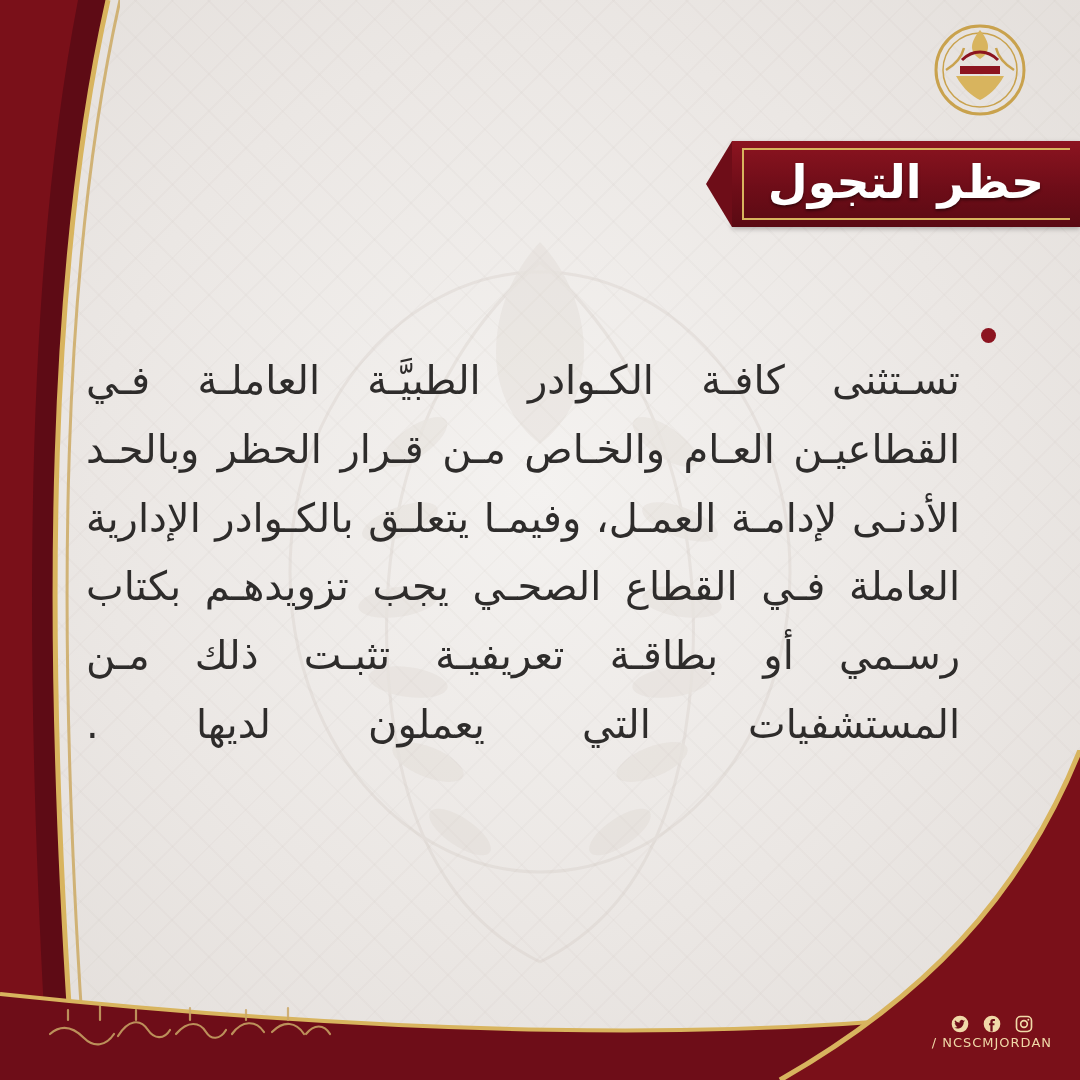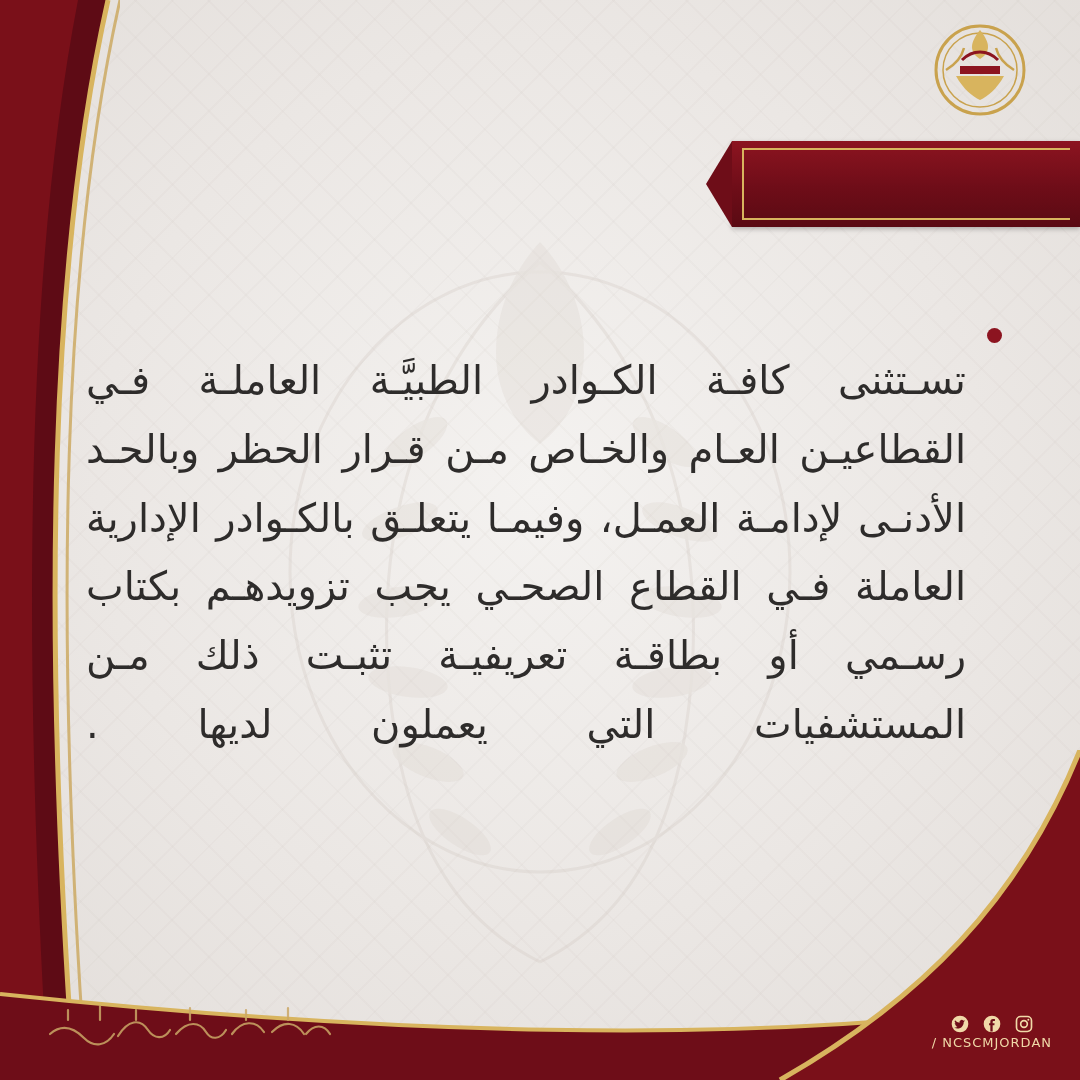--- a/index.html
+++ b/index.html
@@ -89,21 +89,21 @@
   
   .crest{
     position:absolute;
     right:52px;top:22px;
     width:96px;height:96px;
   }
 
   
   .body-wrap{
     position:absolute;
-    right:80px;left:86px;
+    right:86px;left:86px;
     top:306px;
     text-align:justify;
     text-align-last:justify;
   }
   .bullet-dot{
     position:absolute;
     right:-2px;top:22px;
     width:15px;height:15px;
     border-radius:50%;
     background:#8c1420;
@@ -196,20 +196,21 @@
     <path d="M48 8 c-5 6 -8 12 -8 17 c0 5 3 9 8 12 c5 -3 8 -7 8 -12 c0 -5 -3 -11 -8 -17 z" fill="#d8b45e"></path>
     <path d="M28 44 h40 v8 h-40 z" fill="#8c1420"></path>
     <path d="M24 54 c8 14 16 20 24 24 c8 -4 16 -10 24 -24 z" fill="#d8b45e"></path>
     <path d="M30 38 c6 -6 12 -8 18 -8 c6 0 12 2 18 8" fill="none" stroke="#8c1420" stroke-width="3"></path>
     <path d="M14 48 c10 -6 16 -14 18 -22" fill="none" stroke="#c9a24d" stroke-width="2.5"></path>
     <path d="M82 48 c-10 -6 -16 -14 -18 -22" fill="none" stroke="#c9a24d" stroke-width="2.5"></path>
   </svg>
 
   <div class="title-ribbon">
     <div class="ribbon-inner"></div>
+    <span class="title-text">حظر التجول</span>
   </div>
 
   <div class="body-wrap">
     <span class="bullet-dot"></span>
     <p class="body-text">تسـتثنى كافـة الكـوادر الطبيَّـة العاملـة فـي القطاعيـن العـام والخـاص مـن قـرار الحظر وبالحـد الأدنـى لإدامـة العمـل، وفيمـا يتعلـق بالكـوادر الإدارية العاملة فـي القطاع الصحـي يجب تزويدهـم بكتاب رسـمي أو بطاقـة تعريفيـة تثبـت ذلك مـن المستشفيات التي يعملون لديها .</p>
   </div>
 
   <svg class="footer-logo" viewBox="0 0 300 62" aria-hidden="true">
     <g fill="none" stroke="#caa766" stroke-width="2.2" stroke-linecap="round">
       <path d="M10 44 c14 -12 26 -4 34 4 c10 10 22 8 30 -4"></path>

